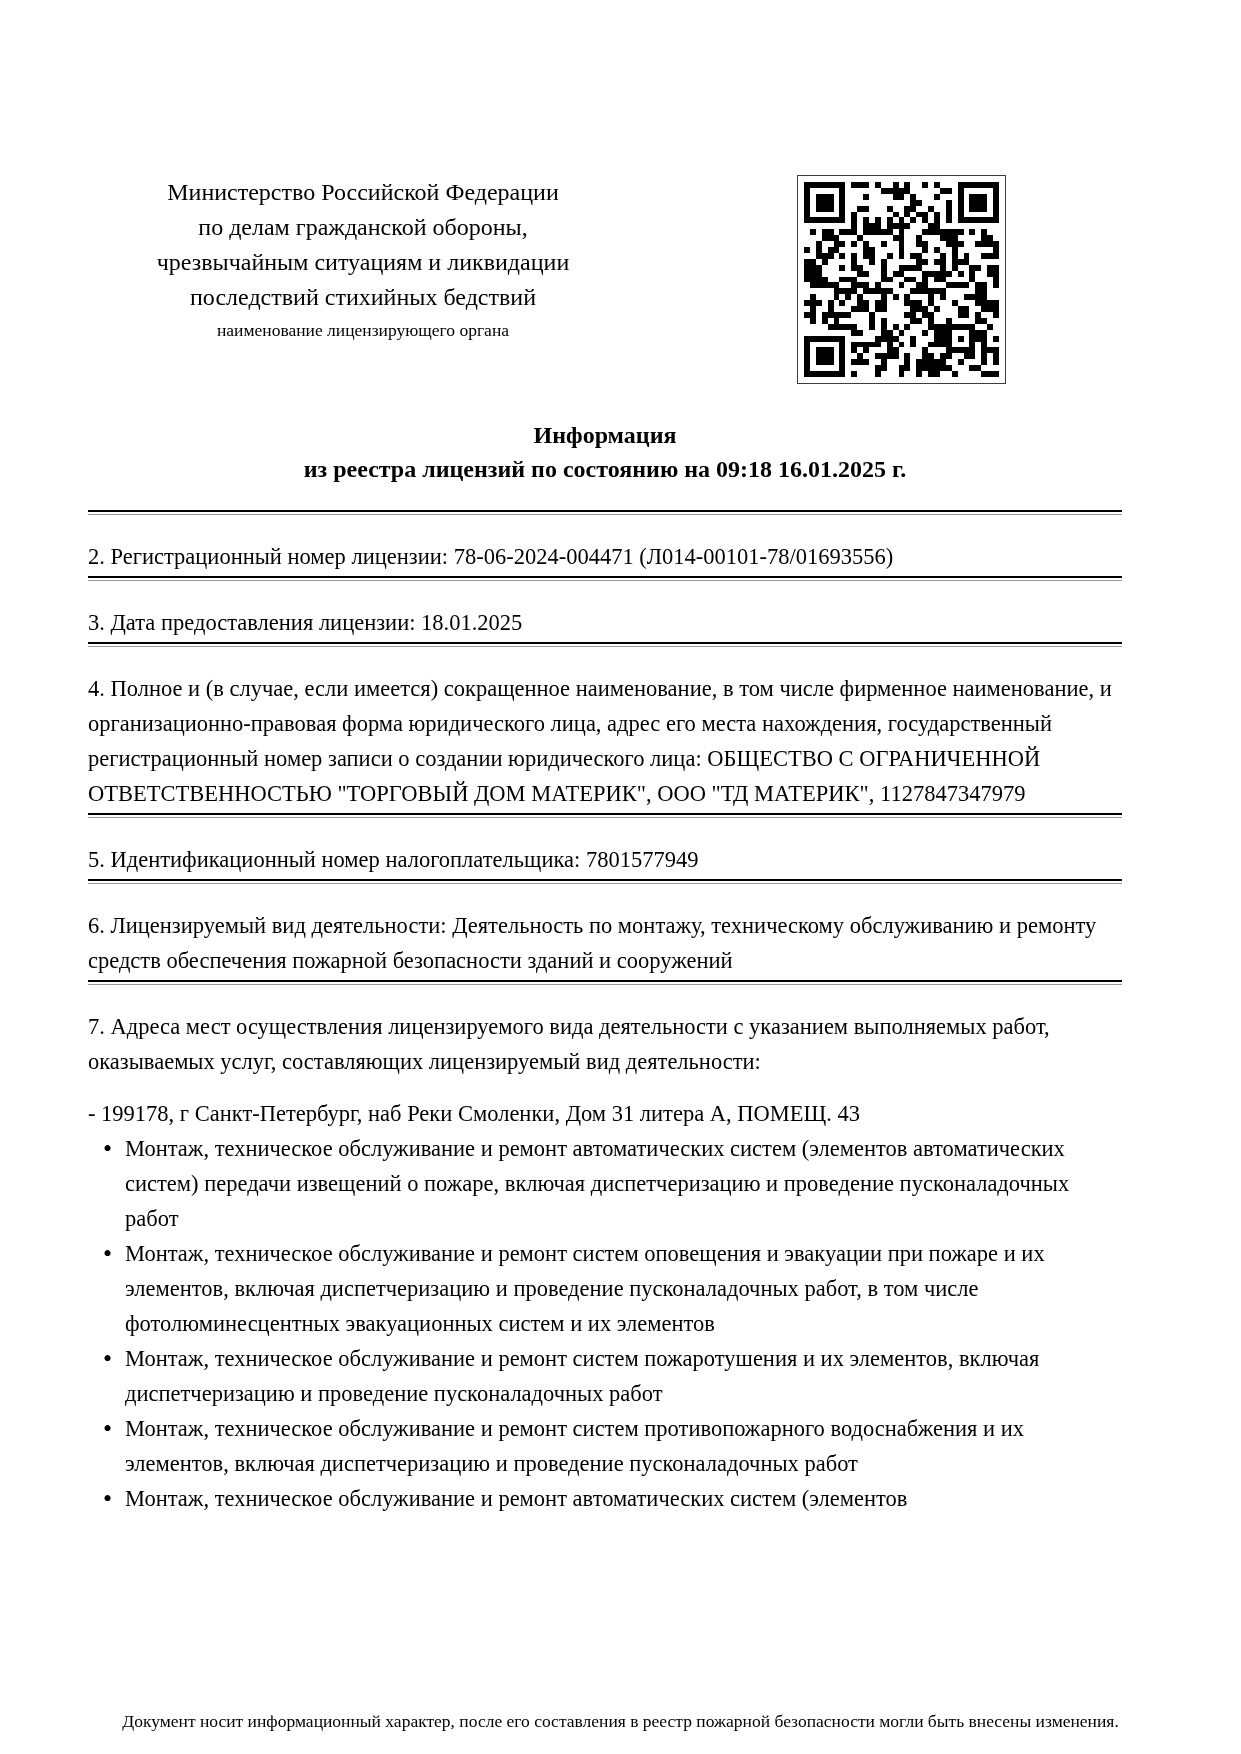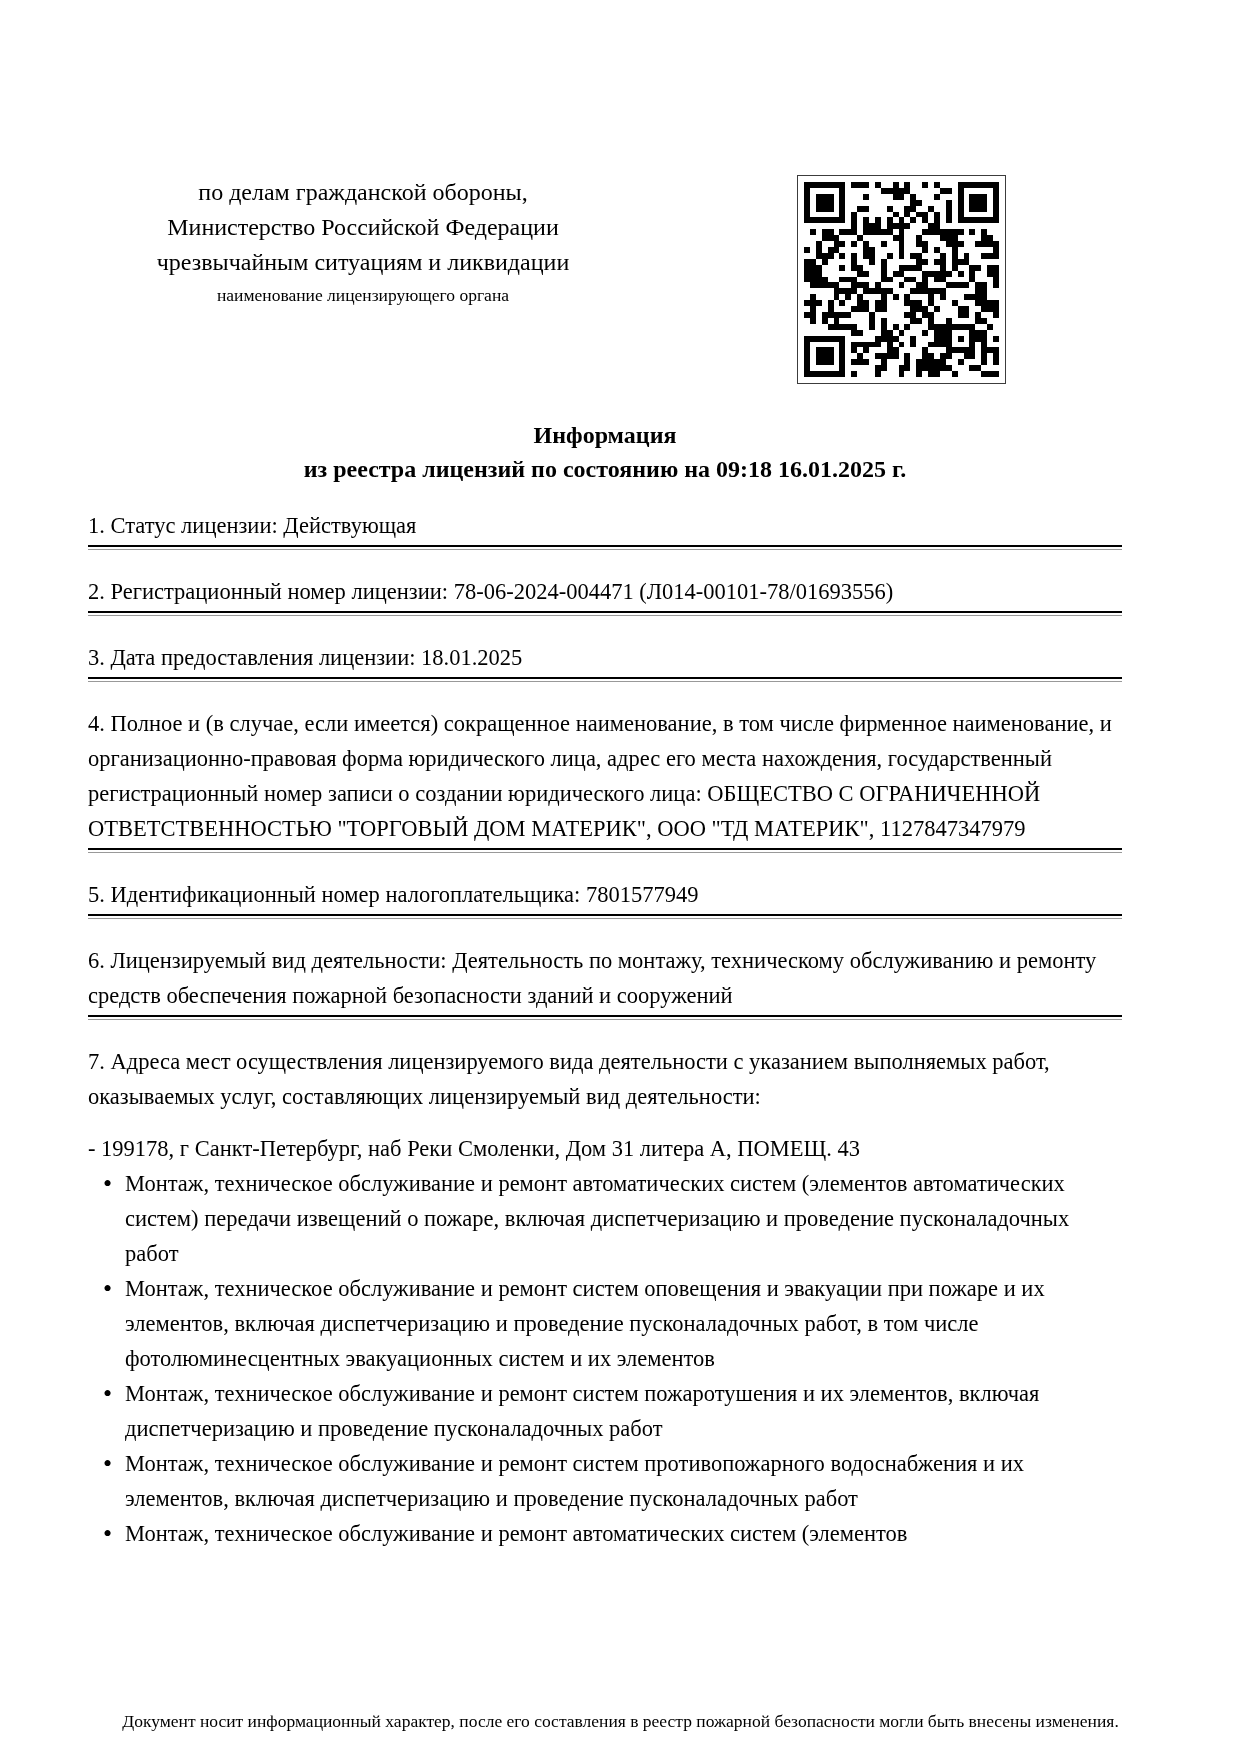--- a/index.html
+++ b/index.html
@@ -52,23 +52,24 @@
     position:absolute;top:1710px;left:0;width:1241px;
     text-align:center;font-size:17.5px;line-height:22px;
   }
 </style>
 </head>
 <body>
 
 <div class="page">
 
   <div class="ministry">
+    <div>Министерство Российской Федерации</div>
     <div>по делам гражданской обороны,</div>
-    <div>Министерство Российской Федерации</div>
     <div>чрезвычайным ситуациям и ликвидации</div>
+    <div>последствий стихийных бедствий</div>
     <div class="ministry-caption">наименование лицензирующего органа</div>
   </div>
 
   <div class="qr">
     <div style="width:100%;height:100%;">
         <svg xmlns="http://www.w3.org/2000/svg" viewBox="0 0 33 33" width="100%" height="100%" shape-rendering="crispEdges" fill="#000">
           <rect x="0" y="0" width="1" height="1"></rect>
           <rect x="1" y="0" width="1" height="1"></rect>
           <rect x="2" y="0" width="1" height="1"></rect>
           <rect x="3" y="0" width="1" height="1"></rect>
@@ -597,21 +598,20 @@
   </div>
 
   <div class="doc-title">
     <div>Информация</div>
     <div>из реестра лицензий по состоянию на 09:18 16.01.2025 г.</div>
   </div>
 
   <div class="content">
 
     <div class="item">
-      <div>1. Статус лицензии: Действующая</div>
       <div class="rule"></div>
     </div>
 
     <div class="item">
       <div>2. Регистрационный номер лицензии: 78-06-2024-004471 (Л014-00101-78/01693556)</div>
       <div class="rule"></div>
     </div>
 
     <div class="item">
       <div>3. Дата предоставления лицензии: 18.01.2025</div>

